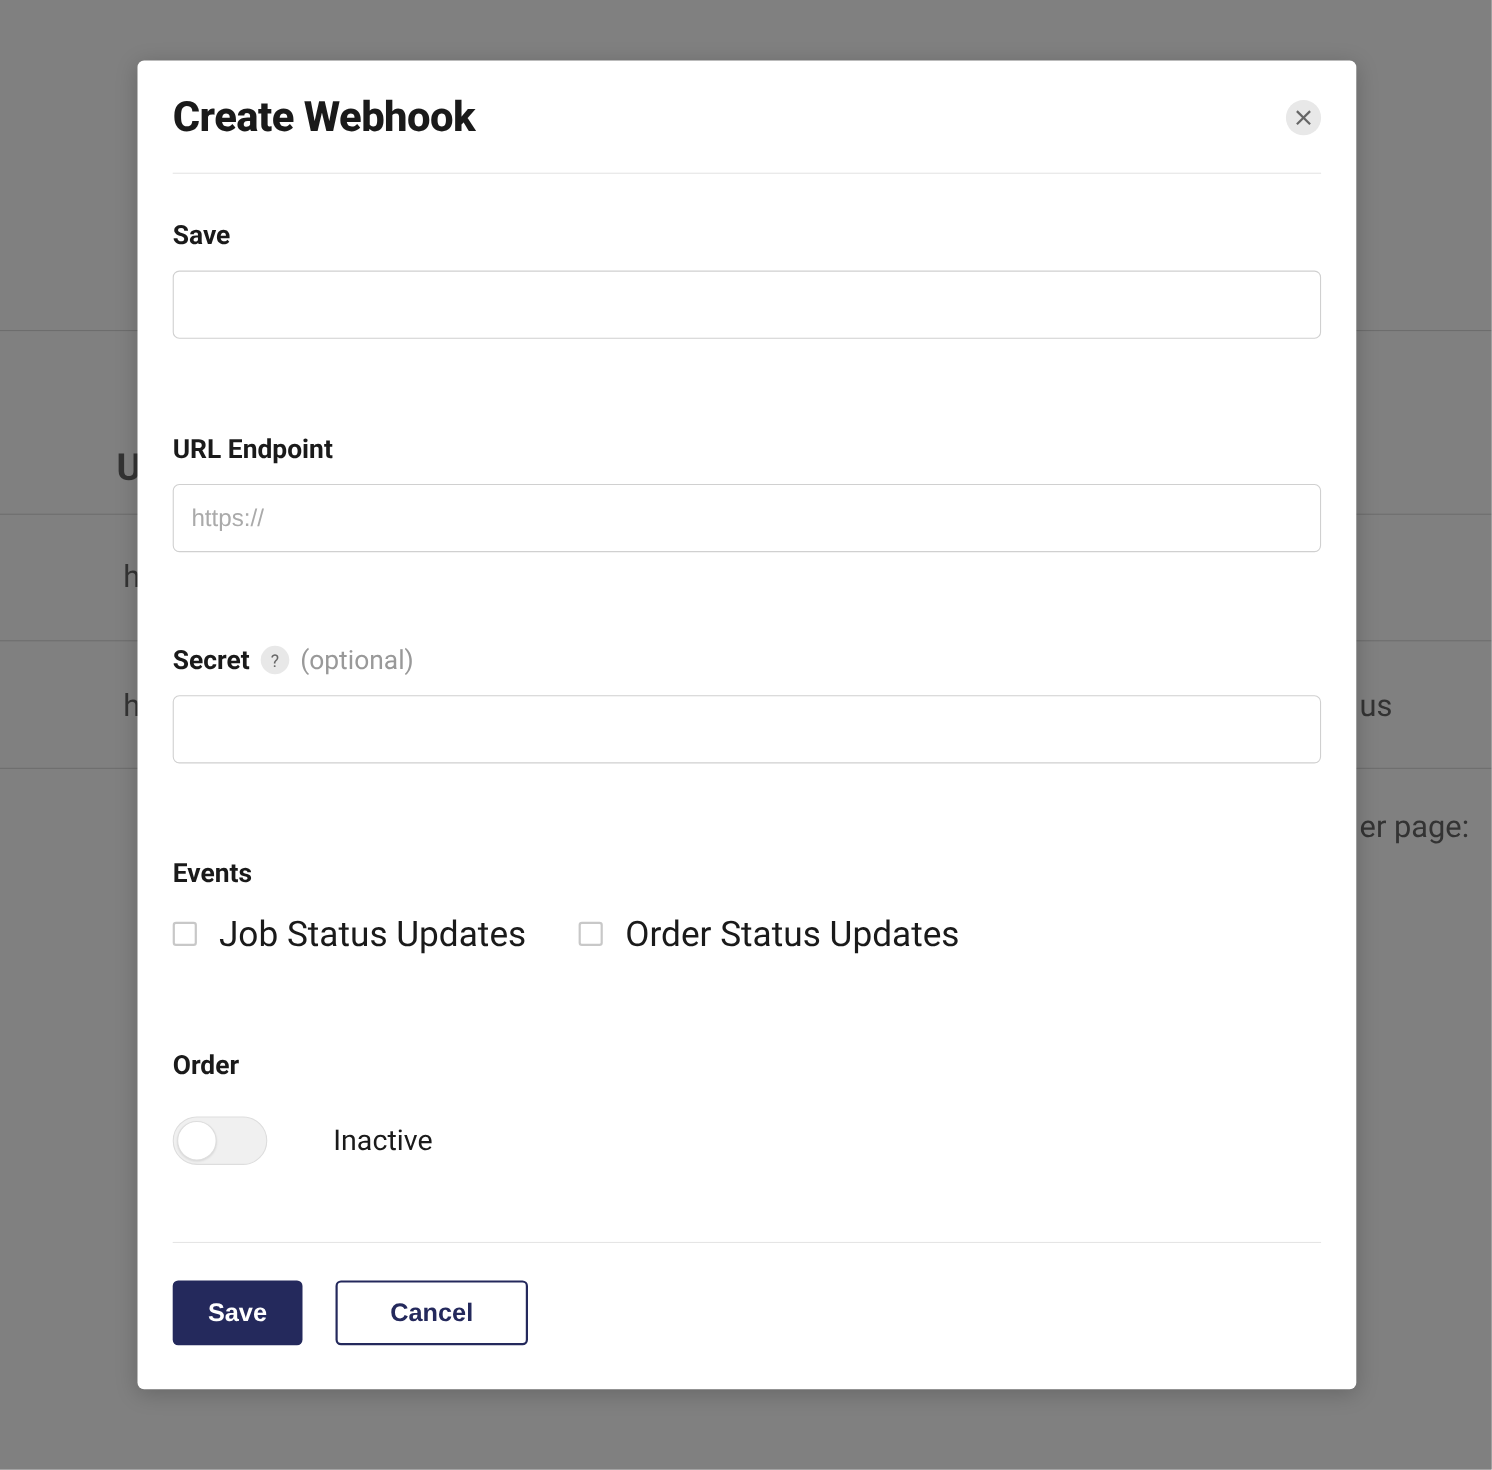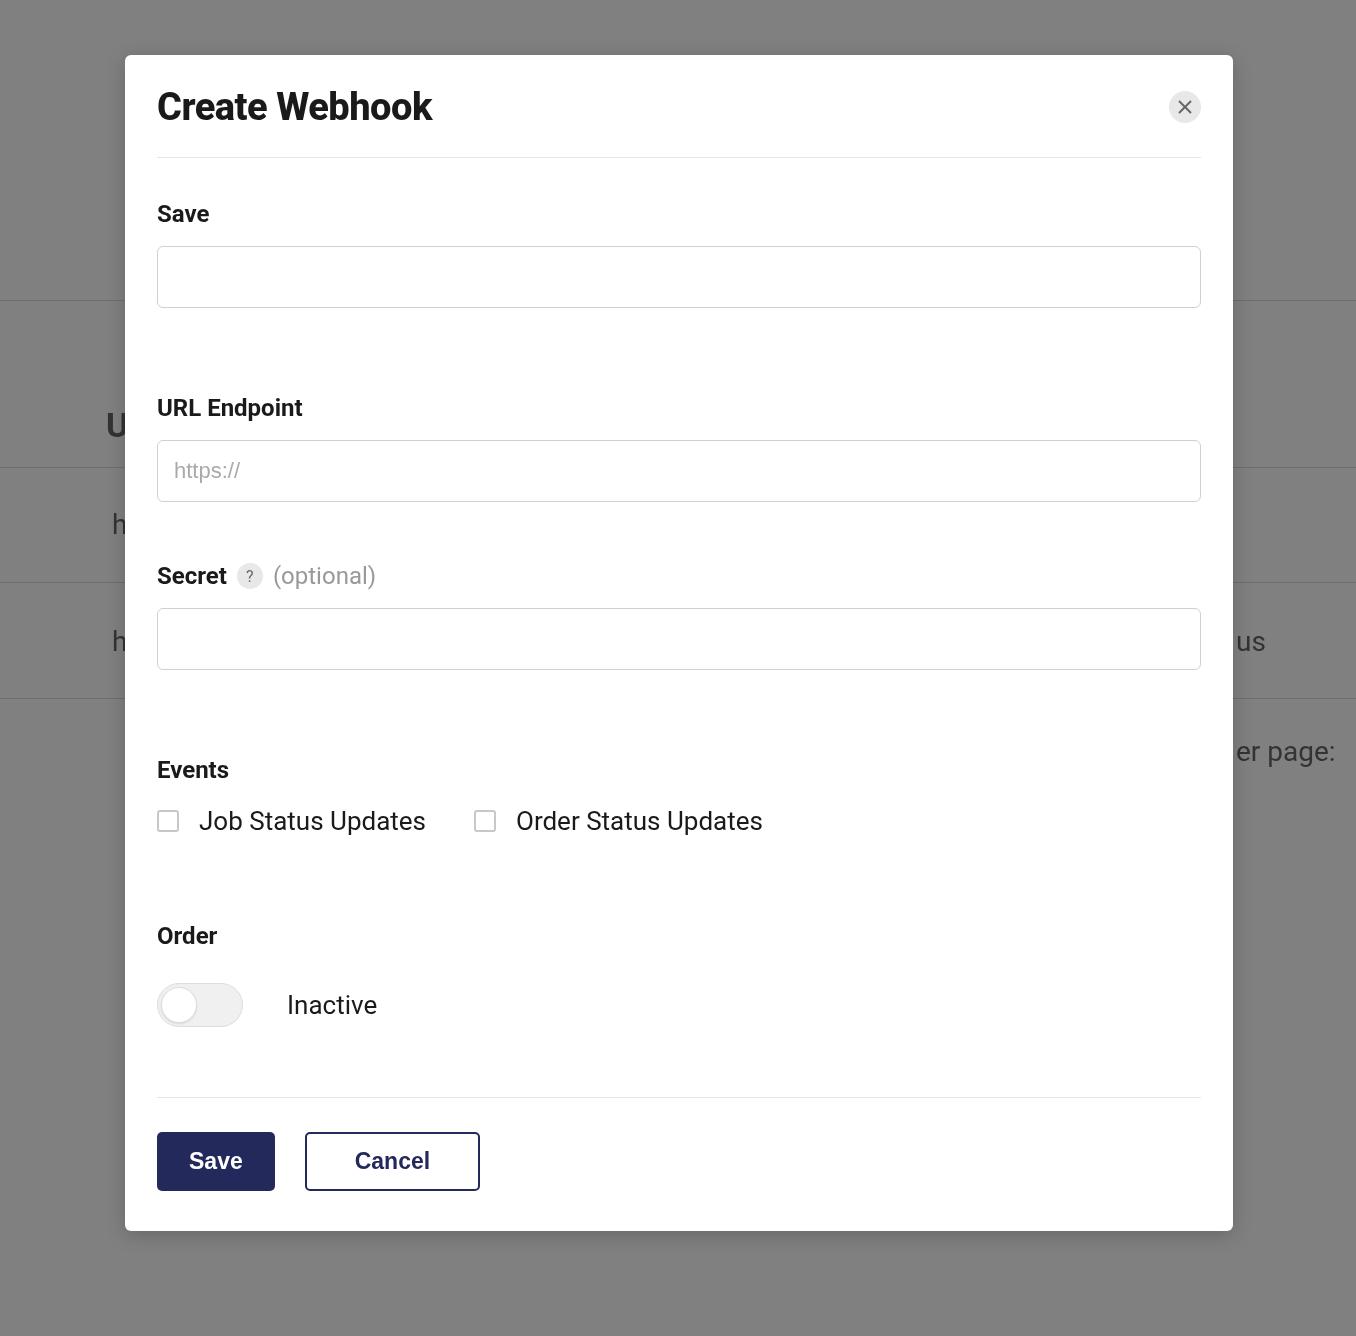--- a/index.html
+++ b/index.html
@@ -134,27 +134,27 @@
     }
     .checkbox-box {
       width: 22px;
       height: 22px;
       border: 2px solid #c8c8c8;
       border-radius: 3px;
       background: #fff;
       cursor: pointer;
     }
     .checkbox-label {
-      font-size: 26px;
+      font-size: 32px;
       color: #1a1a1a;
     }
     .status-row {
       display: flex;
       align-items: center;
-      gap: 44px;
+      gap: 60px;
       margin-top: 33px;
     }
     .toggle {
       width: 86px;
       height: 44px;
       border-radius: 22px;
       background: #f0f0f0;
       border: 1px solid #ddd;
       position: relative;
       cursor: pointer;
@@ -198,21 +198,21 @@
       border-radius: 5px;
       padding: 14px 48px;
       font-size: 23px;
       font-weight: 700;
       cursor: pointer;
     }
     .gap-large {
       margin-top: 86px;
     }
     .gap-medium {
-      margin-top: 60px;
+      margin-top: 84px;
     }
   </style>
 </head>
 <body>
 
 <div class="backdrop">
   <div class="bg-text" style="top:405px; left:106px; font-size:34px; font-weight:700;">U</div>
   <div class="bg-text" style="top:508px; left:112px;">h</div>
   <div class="bg-text" style="top:625px; left:112px;">h</div>
   <div class="bg-text" style="top:625px; left:1236px;">us</div>

